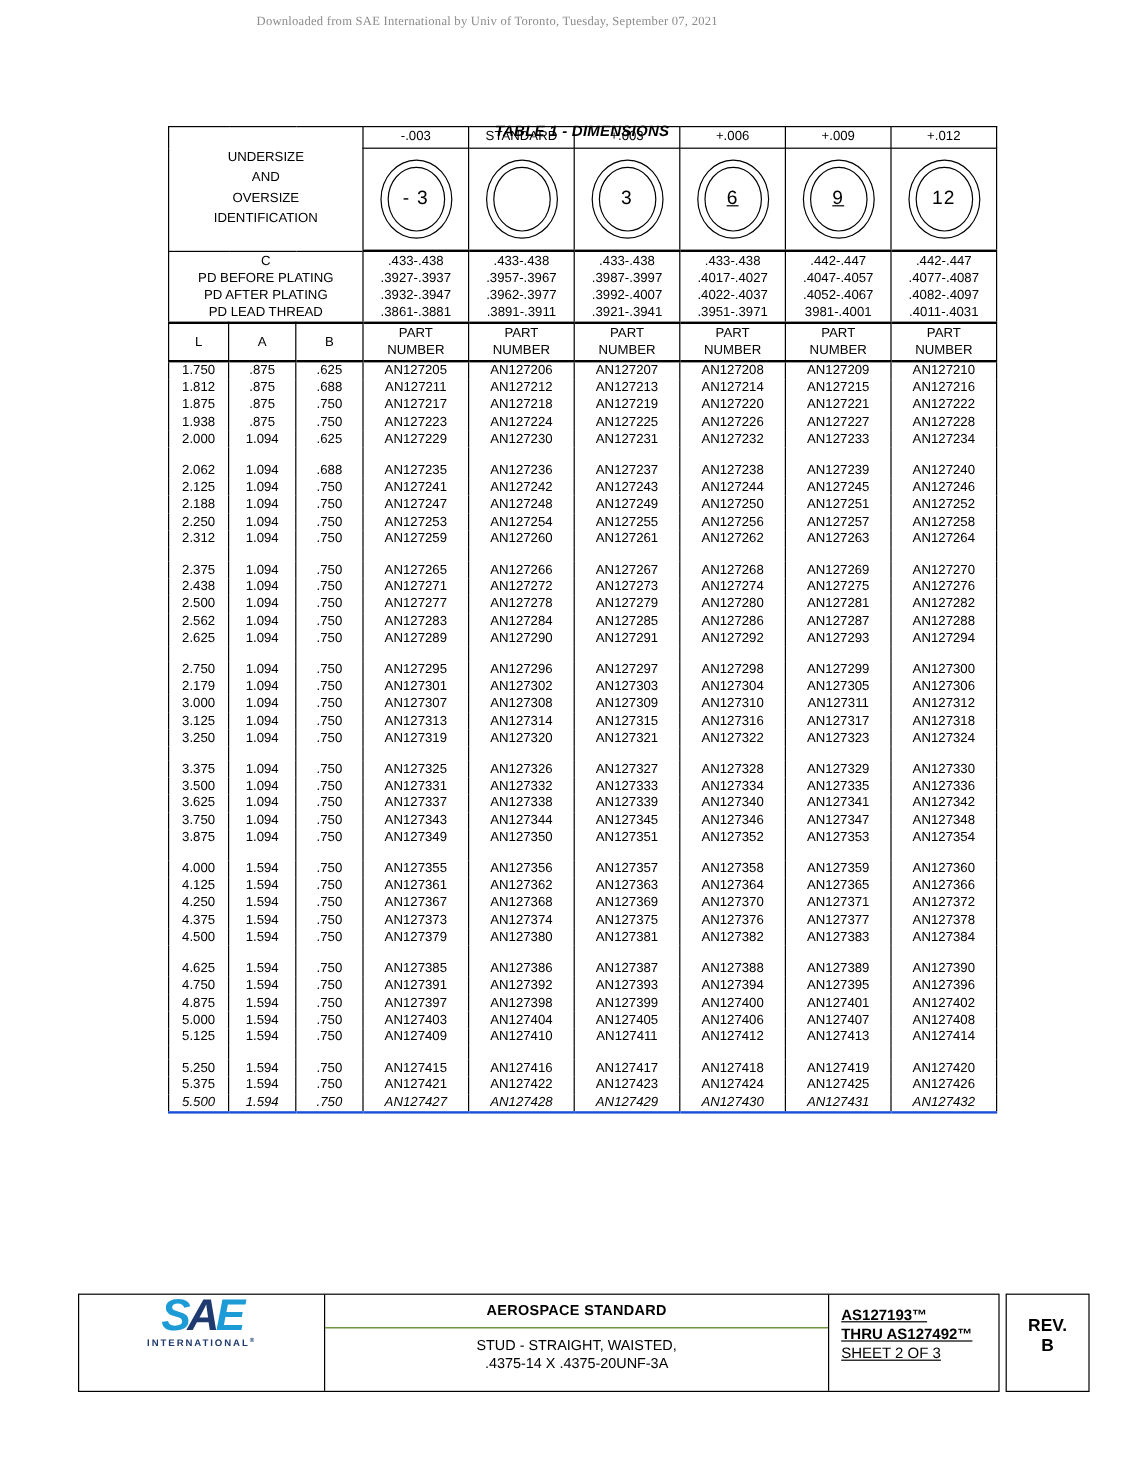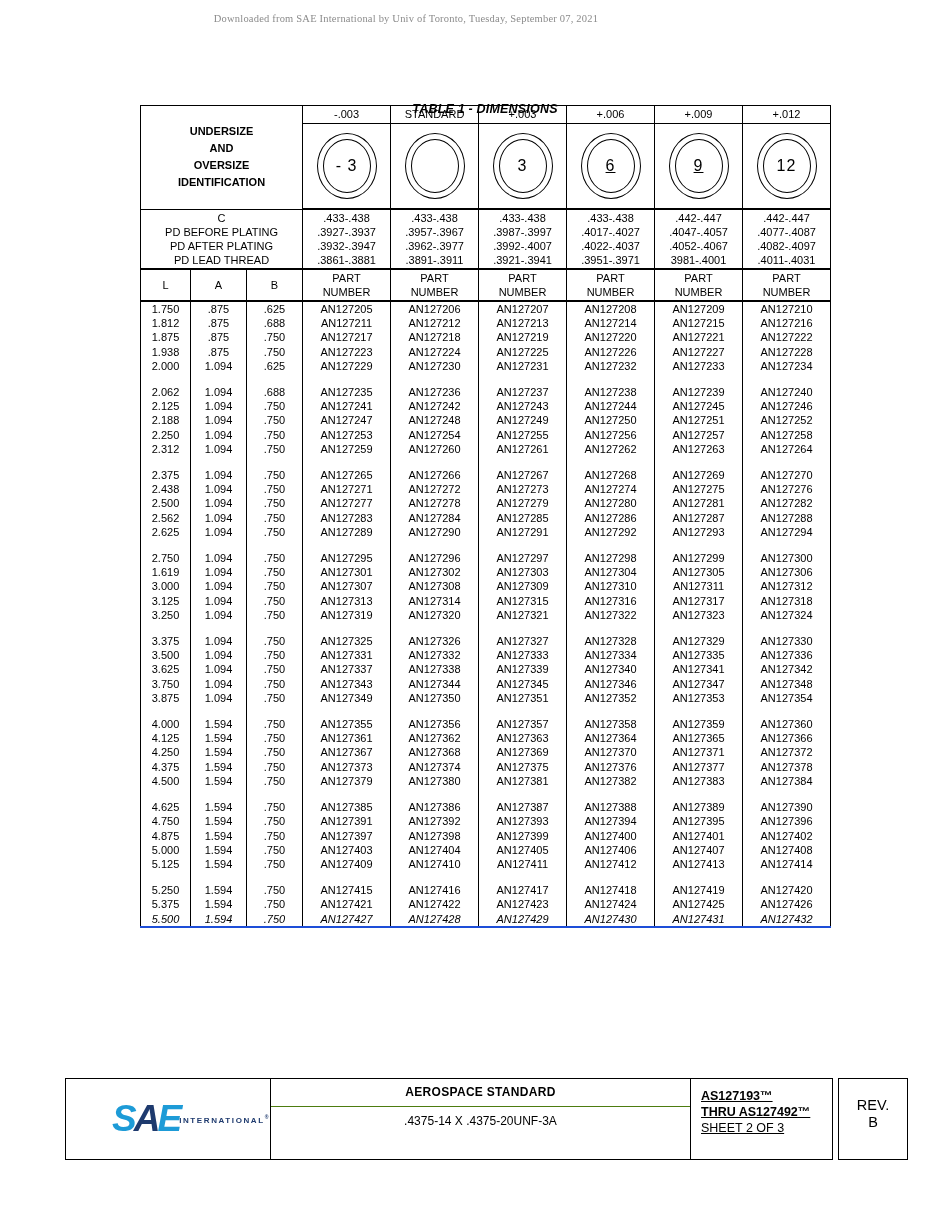--- a/index.html
+++ b/index.html
@@ -22,21 +22,21 @@
   table.dim {
     position:absolute; left:140px; top:105px; width:690px;
     border-collapse:collapse; table-layout:fixed;
     font-size:11px;
   }
   table.dim td {
     border:1px solid #000; text-align:center; vertical-align:middle;
     padding:0; overflow:hidden; white-space:nowrap;
   }
   tr.tol-row td { height:17px; line-height:17px; font-size:11px; }
-  td.id-cell { border-bottom:2px solid #000; line-height:14px; font-size:11px;font-weight:bold; }
+  td.id-cell { border-bottom:2px solid #000; line-height:14px; font-size:11px; }
   tr.circle-row td { height:84px; border-bottom:2px solid #000; }
   tr.spec-row td { border-bottom:2px solid #000; line-height:14px; padding:1px 0; }
   tr.colhead-row td { height:30px; border-bottom:2px solid #000; line-height:14px; }
   tr.data-tr td, tr.gap-tr td { border-top:0; border-bottom:0; height:14.2px; line-height:14.2px; }
   tr.gap-tr td { height:12px; }
   tbody tr:last-child td { border-bottom:2px solid #1d4ed8;font-style:italic; }
   .c-outer {
     width:58px; height:64px; border:1.5px solid #000; border-radius:50%;
     margin:0 auto; display:flex; align-items:center; justify-content:center;
   }
@@ -47,21 +47,21 @@
   }
   .c-inner span.u-mark { text-decoration:underline; }
   
   .fbox {
     position:absolute; left:65px; top:1078px; width:768px; height:82px;
     border:1.5px solid #000; display:flex; box-sizing:border-box;
   }
   .fcell { box-sizing:border-box; }
   .logo-cell {
     width:205px; border-right:1.5px solid #000;
-    display:flex; flex-direction:row; align-items:center; justify-content:flex-end;
+    display:flex; flex-direction:column; align-items:center; justify-content:flex-start;
   }
   .sae-word {
     font-size:37px; font-weight:bold; font-style:italic;
     letter-spacing:-3px; line-height:34px;
   }
   .sae-word .lt { }
   .sae-intl {
     font-size:8px; font-weight:bold; letter-spacing:1.6px; margin-top:1px;
   }
   .sae-intl sup { font-size:5px; }
@@ -70,21 +70,21 @@
     height:27px; line-height:27px; text-align:center;
     font-weight:bold; font-size:12px; letter-spacing:.3px;
     border-bottom:1px solid #4d7c0f;
   }
   .as-sub { padding-top:7px; text-align:center; font-size:12px; line-height:15px; }
   .asnum-cell { flex:1; padding:9px 4px 0 10px; font-size:12.5px; line-height:16px;text-decoration:underline; }
   .asnum-cell .b { font-weight:bold; }
   .rev-box {
     position:absolute; left:838px; top:1078px; width:70px; height:82px;
     border:1.5px solid #000; box-sizing:border-box; text-align:center;
-    font-weight:normal; font-size:14.5px; line-height:17px; padding-top:18px;
+    font-weight:bold; font-size:14.5px; line-height:17px; padding-top:18px;
   }
 </style>
 </head>
 <body>
 
 <div class="page">
 
   <div class="watermark">Downloaded from SAE International by Univ of Toronto, Tuesday, September 07, 2021</div>
 
   <div class="table-title">TABLE 1 - DIMENSIONS</div>
@@ -436,21 +436,21 @@
           <td>1.094</td>
           <td>.750</td>
           <td>AN127295</td>
           <td>AN127296</td>
           <td>AN127297</td>
           <td>AN127298</td>
           <td>AN127299</td>
           <td>AN127300</td>
         </tr>
         <tr class="data-tr">
-          <td>1.619</td>
+          <td>2.179</td>
           <td>1.094</td>
           <td>.750</td>
           <td>AN127301</td>
           <td>AN127302</td>
           <td>AN127303</td>
           <td>AN127304</td>
           <td>AN127305</td>
           <td>AN127306</td>
         </tr>
         <tr class="data-tr">
@@ -732,20 +732,21 @@
   </table>
 
   <div class="fbox">
     <div class="fcell logo-cell">
       <div class="sae-word"><span class="lt" style="color: rgb(29, 155, 215);">S</span><span class="dk" style="color: rgb(30, 58, 110);">A</span><span class="lt" style="color: rgb(29, 155, 215);">E</span></div>
       <div class="sae-intl" style="color: rgb(30, 58, 110);"><span>INTERNATIONAL</span><sup>®</sup></div>
     </div>
     <div class="fcell center-cell">
       <div class="as-head">AEROSPACE STANDARD</div>
       <div class="as-sub">
+        <div>STUD - STRAIGHT, WAISTED,</div>
         <div>.4375-14 X .4375-20UNF-3A</div>
       </div>
     </div>
     <div class="fcell asnum-cell">
       <div class="b">AS127193™</div>
       <div class="b">THRU AS127492™</div>
       <div>SHEET 2 OF 3</div>
     </div>
   </div>
 

